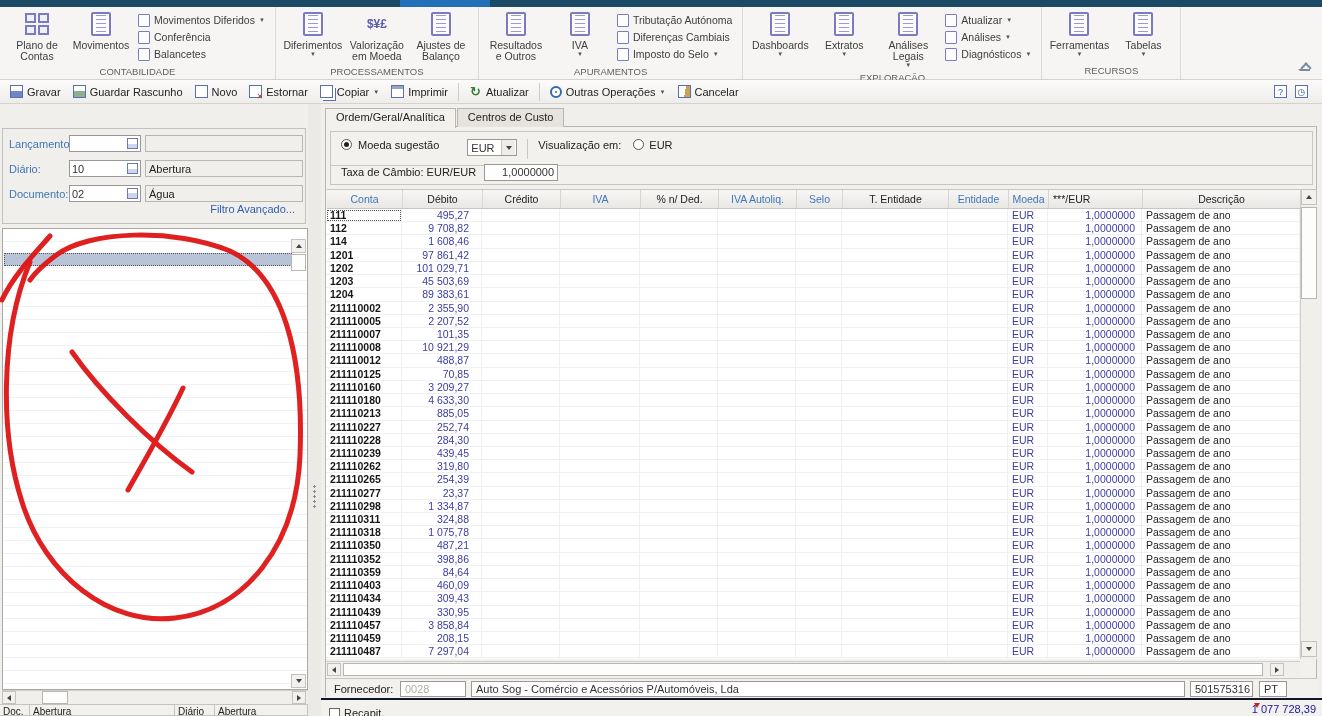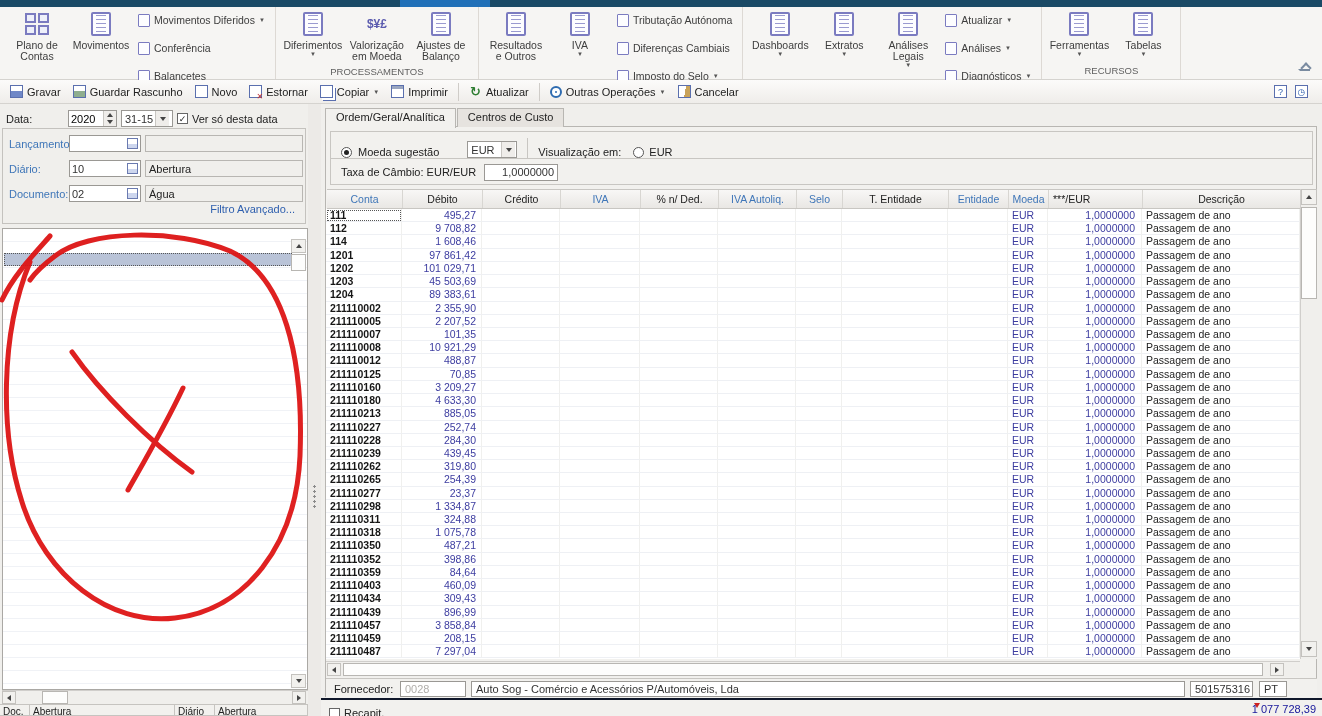--- a/index.html
+++ b/index.html
@@ -12,21 +12,21 @@
   .rb-group{display:flex;flex-direction:column;border-right:1px solid #ddd9d4;padding:2px 6px 0 6px}
   .rb-row{display:flex;flex:1;align-items:flex-start;gap:2px}
   .rb-big{display:flex;flex-direction:column;align-items:center;width:62px;padding:2px 1px;cursor:default}
   .rb-lbl{font-size:10.5px;color:#3d3d3d;text-align:center;line-height:11px;margin-top:3px;white-space:pre-line}
   .bicon{width:26px;height:26px;display:flex;align-items:center;justify-content:center;position:relative}
   .bicon-doc{width:20px;height:24px;margin:1px 3px;border:2px solid #7b7bc0;border-radius:2px;background:#fdfdff;
     background-image:linear-gradient(#9a9ad0 1px,transparent 1px);background-size:10px 4px;background-position:3px 5px;background-repeat:repeat-y}
   .bicon-grid{width:24px;height:22px;margin:2px;display:grid;grid-template-columns:1fr 1fr;grid-template-rows:1fr 1fr;gap:2px}
   .bicon-grid span{border:2px solid #7b7bc0;background:#eef0fa}
   .bicon-txt{font-size:12px;font-weight:bold;color:#5a5aae;letter-spacing:0;width:auto;height:26px}
-  .rb-stack{display:flex;flex-direction:column;justify-content:flex-start;gap:12px;padding-top:3px}
+  .rb-stack{display:flex;flex-direction:column;justify-content:flex-start;gap:1px;padding-top:3px}
   .rb-small{display:flex;align-items:center;gap:4px;height:16px;padding:0 4px;cursor:default}
   .sicon{width:12px;height:13px;border:1.5px solid #7b7bc0;border-radius:1px;background:#fdfdff;flex:0 0 auto}
   .rb-slbl{font-size:10.5px;color:#3d3d3d;white-space:nowrap}
   .arr{font-size:6px;color:#555;line-height:6px}
   .rb-cap{font-size:9.5px;color:#5f5f5f;text-align:center;padding:2px 0 3px 0}
   .rb-collapse{position:absolute;right:12px;top:62px;width:12px;height:8px;border-top:2px solid #7a8ba0;border-left:2px solid transparent;cursor:pointer}
   .rb-collapse::before{content:"";position:absolute;left:2px;top:-7px;width:6px;height:6px;border-left:2px solid #7a8ba0;border-top:2px solid #7a8ba0;transform:rotate(45deg)}
   
   .toolbar{position:absolute;left:0;top:80px;width:1322px;height:24px;background:linear-gradient(#fcfbfa,#efedea);border-bottom:1px solid #d5d3cf;display:flex;align-items:center;padding-left:4px}
   .tb-btn{display:flex;align-items:center;gap:4px;height:20px;padding:0 6px;cursor:default;color:#222}
@@ -76,37 +76,37 @@
   .lp-bottom{position:absolute;left:0px;top:600px;width:308px;height:12px;display:flex;overflow:hidden}
   .lp-bottom .c{border:1px solid #c6c4c0;border-left:none;background:#f2f1ee;font-size:10px;color:#222;padding:1px 3px;white-space:nowrap;overflow:hidden}
   .splitter{position:absolute;left:308px;top:104px;width:13px;height:612px;background:#eceae7}
   .splitter .dots{position:absolute;left:5px;top:380px;width:3px;height:26px;background-image:radial-gradient(circle,#8a8a8a 1px,transparent 1.2px);background-size:3px 5px;cursor:col-resize}
   
   .tabs{position:absolute;left:325px;top:108px;height:19px;display:flex;z-index:3}
   .tab{height:19px;padding:2px 10px 0 10px;border:1px solid #b8b6b2;border-bottom:none;background:#e6e3df;color:#222;cursor:pointer;margin-right:1px;font-size:11px}
   .tab.active{background:#f2f1ee;height:20px;z-index:4}
   .main-panel{position:absolute;left:325px;top:126px;width:992px;height:571px;border:1px solid #b8b6b2;background:#f2f1ee}
   .opts{position:absolute;left:4px;top:4px;width:983px;height:54px;border:1px solid #c8c6c2}
-  .opt-r1{position:absolute;left:0;top:0;width:100%;height:27px;border-bottom:1px solid #c8c6c2;display:flex;align-items:flex-end}
+  .opt-r1{position:absolute;left:0;top:7px;width:100%;height:27px;border-bottom:1px solid #c8c6c2;display:flex;align-items:flex-start}
   .opt-r2{position:absolute;left:0;top:27px;width:100%;height:26px;display:flex;align-items:center}
   .radio{width:11px;height:11px;border:1px solid #555;border-radius:50%;background:#fff;display:inline-flex;align-items:center;justify-content:center;cursor:pointer;flex:0 0 auto}
   .radio.on::after{content:"";width:5px;height:5px;border-radius:50%;background:#222}
   .vdiv{width:1px;height:20px;background:#c8c6c2;margin:0 10px}
   .txt-input{height:17px;border:1px solid #9a9894;background:#fff;display:flex;align-items:center;justify-content:flex-end;padding:0 3px}
   
   .grid-cols{display:grid;grid-template-columns:76px 80px 78px 80px 78px 78px 46px 106px 60px 40px 94px 1fr}
   .thead{position:absolute;left:1px;top:62px;width:974px;height:20px;background:linear-gradient(#f8f7f6,#e9e7e4);border-top:1px solid #c8c6c2;border-bottom:1px solid #c8c6c2}
   .th{font-size:10.5px;display:flex;align-items:center;justify-content:center;border-right:1px solid #d8d6d2;color:#222;overflow:hidden;white-space:nowrap}
   .th.blue{color:#3f76b8}
   .th.left{justify-content:flex-start;padding-left:4px}
   .tbody{position:absolute;left:0;top:82px;width:974px;height:450px;background:#fff;overflow:hidden}
   .tb-row{height:13.23px}
   .td{font-size:10.5px;line-height:13.2px;border-right:1px solid #f0f0ee;border-bottom:1px solid #eef0f4;overflow:hidden;white-space:nowrap;padding:0 4px}
   .td.conta{font-weight:bold;color:#161616}
-  .td.num{text-align:right;color:#3c3ca0;padding-right:5px}
+  .td.num{text-align:right;color:#3c3ca0;padding-right:12px}
   .td.rate{text-align:right;color:#3c3ca0;padding-right:6px}
   .td.moeda{color:#3c3ca0}
   .td.desc{color:#222}
   .cell-focus{outline:1px dotted #555;outline-offset:-2px}
   .tvsb{position:absolute;left:974px;top:62px;width:17px;height:470px;background:#f0efec;border-left:1px solid #d0cecb}
   
   .forn{position:absolute;left:0;top:551px;width:991px;height:20px;display:flex;align-items:center;border-top:1px solid #c8c6c2;background:#f2f1ee}
   .forn .box{height:16px;border:1px solid #9a9894;background:#fff;display:flex;align-items:center;padding:0 4px;overflow:hidden;white-space:nowrap}
   .bottom-bar{position:absolute;left:321px;top:698px;width:1001px;height:18px;background:#f2f1ee;border-top:2px solid #0f172a}
   .bb-chk{position:absolute;left:8px;top:4px;display:flex;align-items:center;gap:4px;height:18px;overflow:hidden}
@@ -301,42 +301,20 @@
       <span class="tbi tbi-cancel"></span>
       <span>Cancelar</span>
     </div>
     <div class="tb-right">
     <div class="tb-mini">?</div>
     <div class="tb-mini">◷</div>
   </div>
 </div>
 
 <div class="left-panel">
-  <div class="lp-row">
-    <span class="lbl" style="width:58px">Data:</span>
-    <span class="spin">
-      <input value="2020" style="">
-      <span class="ud">
-          <i>
-            <span class="tri-u"></span>
-          </i>
-          <i>
-            <span class="tri-d"></span>
-          </i>
-        </span>
-    </span>
-    <span class="combo" style="width:52px">
-      <span class="cv">31-15</span>
-      <span class="ca">
-          <span class="tri-d"></span>
-        </span>
-    </span>
-    <span class="chk">✓</span>
-    <span class="lbl">Ver só desta data</span>
-  </div>
 
   <div class="lp-box" id="lp-fields">
     <span class="lp-filter">Filtro Avançado...</span>
   <div class="fld-row" style="top: 6px;">
         <span class="flbl">Lançamento:</span>
         <span class="fld-code">
           <span></span>
           <span class="lookup"></span>
         </span>
         <span class="fld-desc"></span>
@@ -849,21 +827,21 @@
         <div class="td "></div>
         <div class="td "></div>
         <div class="td "></div>
         <div class="td "></div>
         <div class="td moeda">EUR</div>
         <div class="td rate">1,0000000</div>
         <div class="td desc">Passagem de ano</div>
       </div>
       <div class="tb-row grid-cols">
         <div class="td conta">211110439</div>
-        <div class="td num">896,99</div>
+        <div class="td num">330,95</div>
         <div class="td "></div>
         <div class="td "></div>
         <div class="td "></div>
         <div class="td "></div>
         <div class="td "></div>
         <div class="td "></div>
         <div class="td "></div>
         <div class="td moeda">EUR</div>
         <div class="td rate">1,0000000</div>
         <div class="td desc">Passagem de ano</div>

